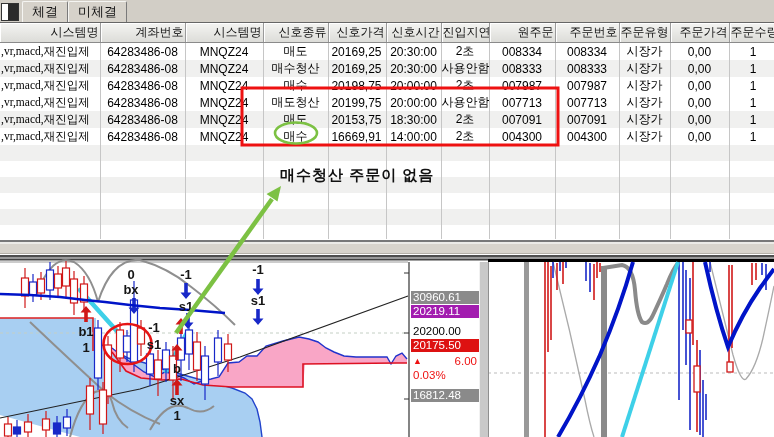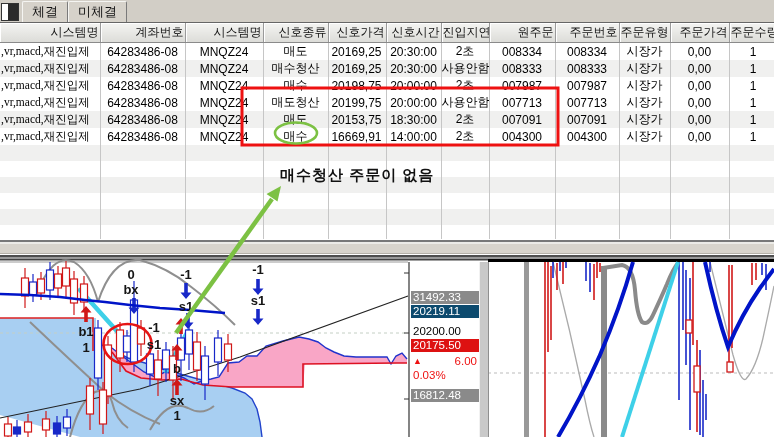--- a/index.html
+++ b/index.html
@@ -27,21 +27,21 @@
   
   .splitter{position:absolute;left:0;top:239px;width:774px;height:20px;
     background:linear-gradient(#ffffff 0 1px,#787878 1px 3px,#ecebe7 3px 5px,#d8d4cc 5px 14px,
                #b5b1a9 14px 15px,#ffffff 15px 16px,#4e4e4e 16px 18px,#9a9a9a 18px 20px);}
   
   .chart{position:absolute;left:0;top:259px;width:774px;height:178px;background:#fff;}
   .axis-sep{position:absolute;left:479px;top:262px;width:8px;height:175px;background:#c9c9c9;
             border-left:1px solid #f2f2f2;border-right:1px solid #8f8f8f;}
   .plabel{position:absolute;left:411px;width:64px;height:13px;font-size:11.5px;line-height:13px;
           padding:0 2px;color:#fff;white-space:nowrap;}
-  .pl-gray{background:#8a8a8a}.pl-blue{background:#0c4a6e}.pl-red{background:#dd1111}
+  .pl-gray{background:#8a8a8a}.pl-blue{background:#a21caf}.pl-red{background:#dd1111}
   .pl-plain{color:#000;background:none}
   .pl-chg{color:#e11;background:none;display:flex;justify-content:space-between}
   .pl-pct{color:#e11;background:none}
   .marker{position:absolute;transform:translateX(-50%);font-size:13px;font-weight:bold;color:#151515;
           line-height:13px;white-space:nowrap;z-index:3;}
   .note-text{position:absolute;left:280px;top:166px;font-size:15px;font-weight:bold;color:#111;
              letter-spacing:1px;z-index:6;white-space:nowrap;}
   .overlay{position:absolute;left:0;top:0;width:774px;height:437px;z-index:5;pointer-events:none;}
   svg{display:block}
 </style>
@@ -428,21 +428,21 @@
           <rect x="727" y="362" width="6" height="10"></rect>
     </g>
     <path d="M603,268 L622,265 Q633,267 635,290 Q637,315 642,322 Q648,326 653,315 Q661,298 667,284 Q673,269 678,263" fill="none" stroke="#8a8a8a" stroke-width="4"></path>
     <path d="M622,437 Q650,350 678,262" fill="none" stroke="#3ed0e8" stroke-width="4"></path>
     <path d="M558,437 Q580,400 600,355 Q620,308 633,262" fill="none" stroke="#0014c8" stroke-width="4"></path>
     <path d="M705,262 Q716,312 728,347 Q742,314 760,288 Q768,277 774,269" fill="none" stroke="#0014c8" stroke-width="4"></path>
   </g>
 </svg>
 </div>
 
-<div class="plabel pl-gray" style="top:291px">31492.33</div>
+<div class="plabel pl-gray" style="top:291px">30960.61</div>
 <div class="plabel pl-blue" style="top:305px">20219.11</div>
 <div class="plabel pl-plain" style="top:325px">20200.00</div>
 <div class="plabel pl-red" style="top:339px">20175.50</div>
 <div class="plabel pl-chg" style="top:355px">
   <span style="font-size:9px">▲</span>
   <span>6.00</span>
 </div>
 <div class="plabel pl-pct" style="top:369px">0.03%</div>
 <div class="plabel pl-gray" style="top:389px">16812.48</div>
 <div class="axis-sep"></div>

